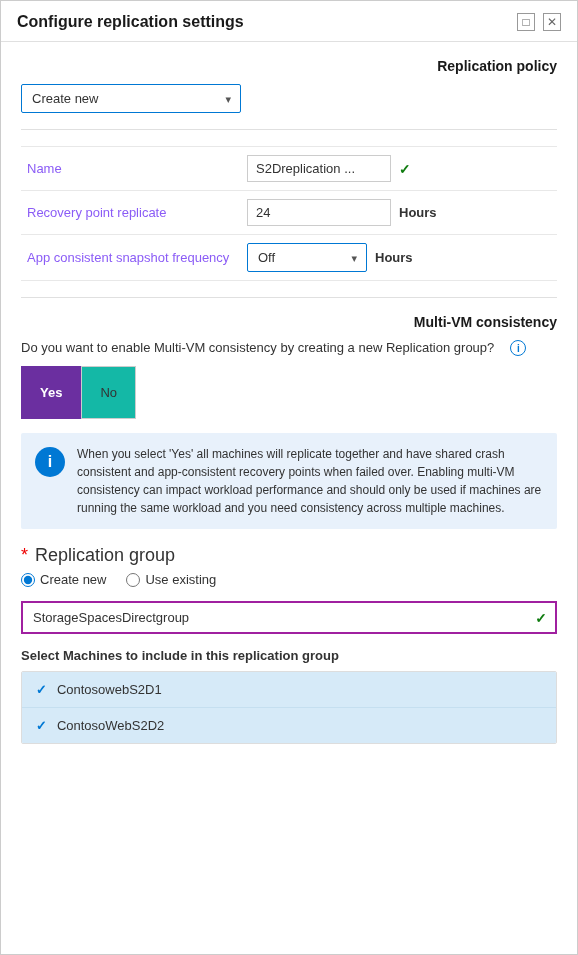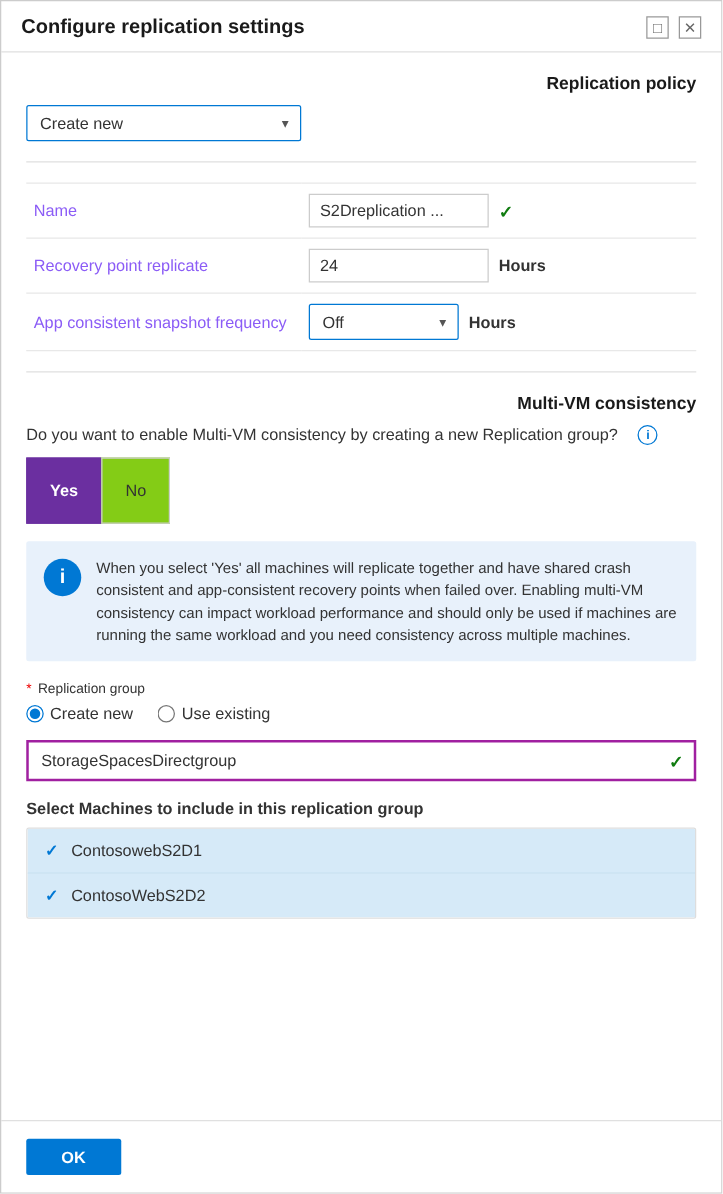--- a/index.html
+++ b/index.html
@@ -193,21 +193,21 @@
       background: #6b2fa0;
       color: #fff;
       border: 1px solid #6b2fa0;
       cursor: pointer;
       font-size: 13px;
       font-weight: 600;
     }
 
     .no-btn {
       padding: 7px 18px;
-      background: #84cc16;
+      background: #14b8a6;
       color: #333;
       border: 1px solid #ccc;
       cursor: pointer;
       font-size: 13px;
     }
 
     .info-box {
       background: #e8f1fb;
       border-left: none;
       padding: 12px 14px;
@@ -238,21 +238,21 @@
       color: #333;
       line-height: 1.5;
     }
 
     .required-asterisk {
       color: #e00;
       margin-right: 2px;
     }
 
     .field-label {
-      font-size: 11px;
+      font-size: 18px;
       color: #333;
       margin-bottom: 6px;
     }
 
     .radio-group {
       display: flex;
       gap: 20px;
       align-items: center;
       margin-bottom: 14px;
     }
@@ -470,17 +470,14 @@
         </div>
         <div class="machine-item">
           <span class="machine-check">✓</span>
           <span>ContosoWebS2D2</span>
         </div>
       </div>
 
     </div>
   </div>
 
-  <div class="footer">
-    <button class="ok-button">OK</button>
-  </div>
 
 </div>
 
 </body></html>

